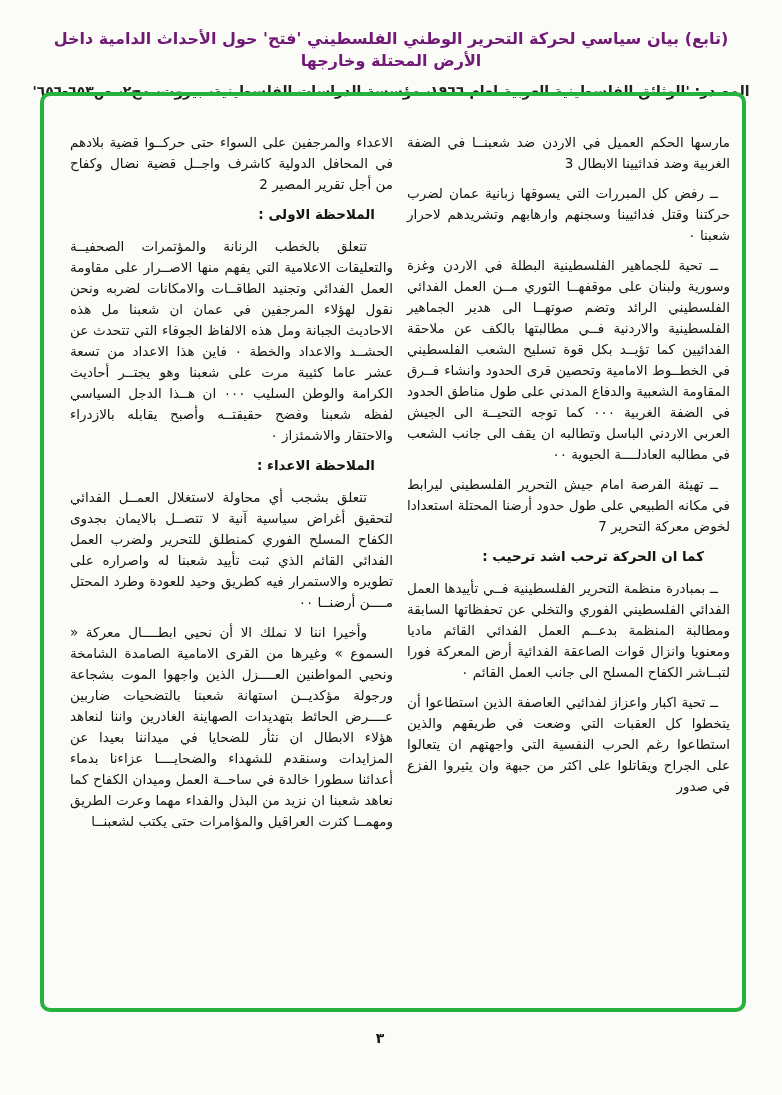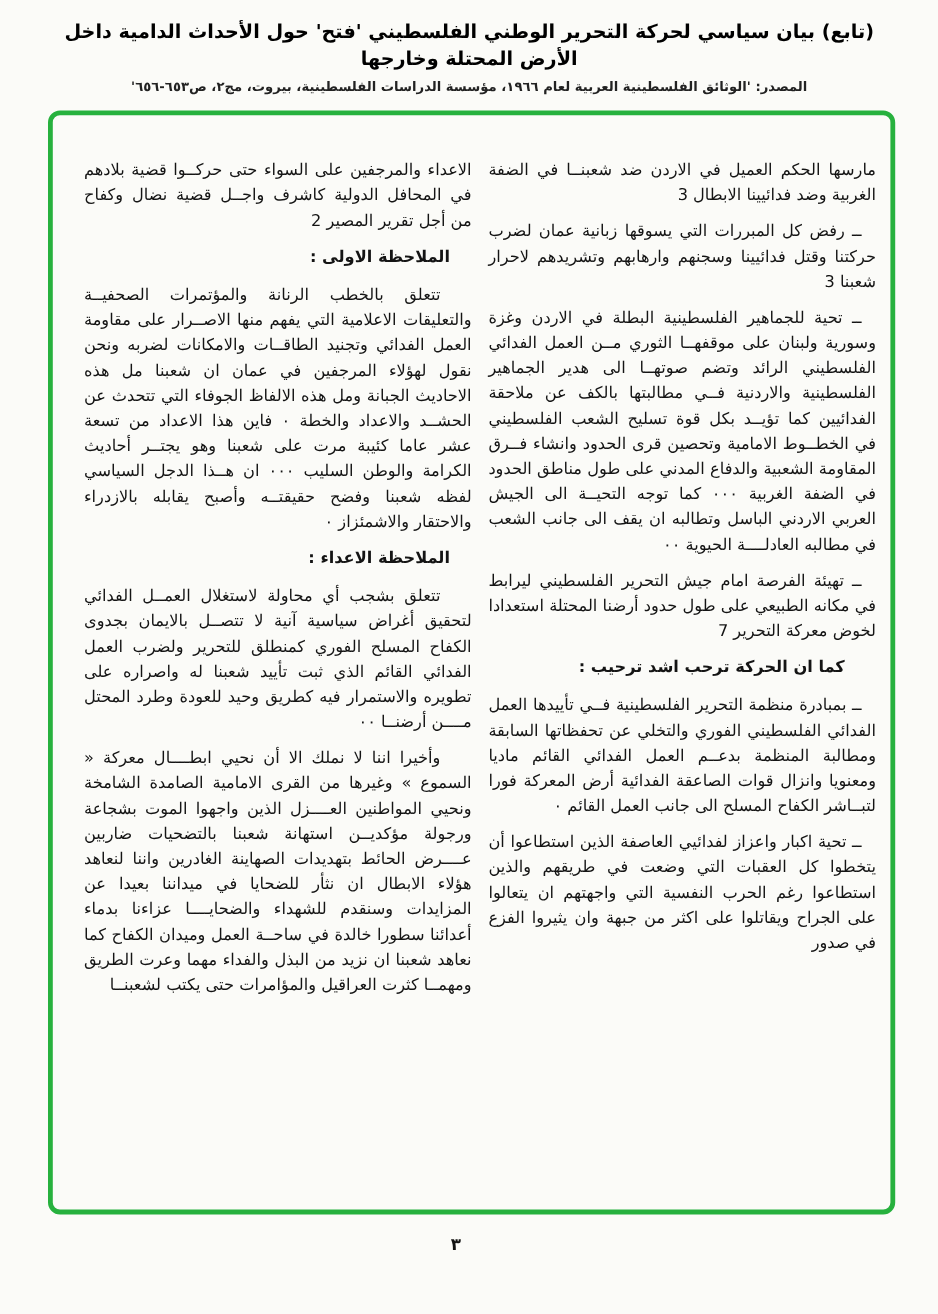--- a/index.html
+++ b/index.html
@@ -10,26 +10,26 @@
     position:relative;
     color:#111;
     overflow:hidden;
   }
   .page{position:absolute;inset:0;direction:rtl;}
   .header{
     position:absolute;top:16px;right:0;left:0;
     text-align:center;direction:rtl;
   }
   .doc-title{
-    font-size:16px;font-weight:bold;color:#000000;
-    margin:0 36px;line-height:1.35;
+    font-size:16px;font-weight:bold;color:#701a75;
+    margin:12px 36px;line-height:1.35;
     letter-spacing:0px;
   }
   .doc-source{
-    font-size:11px;font-weight:bold;color:#222;
+    font-size:14px;font-weight:bold;color:#222;
     margin-top:7px;
   }
   .border-box{
     position:absolute;left:40px;top:92px;
     width:706px;height:920px;
     box-sizing:border-box;
     border:4px solid #27b13e;
     border-radius:10px;
     background:transparent;
   }
@@ -71,21 +71,21 @@
     <div class="doc-title">(تابع) بيان سياسي لحركة التحرير الوطني الفلسطيني 'فتح' حول الأحداث الدامية داخل الأرض المحتلة وخارجها</div>
     <div class="doc-source">المصدر: 'الوثائق الفلسطينية العربية لعام ١٩٦٦، مؤسسة الدراسات الفلسطينية، بيروت، مج٢، ص٦٥٣-٦٥٦'</div>
   </div>
 
   <div class="border-box"></div>
 
   <div class="columns">
 
     <div class="col">
       <p class="">مارسها الحكم العميل في الاردن ضد شعبنــا في الضفة الغربية وضد فدائيينا الابطال 3</p>
-      <p class="bullet">ــ رفض كل المبررات التي يسوقها زبانية عمان لضرب حركتنا وقتل فدائيينا وسجنهم وارهابهم وتشريدهم لاحرار شعبنا 3</p>
+      <p class="bullet">ــ رفض كل المبررات التي يسوقها زبانية عمان لضرب حركتنا وقتل فدائيينا وسجنهم وارهابهم وتشريدهم لاحرار شعبنا ٠</p>
       <p class="bullet">ــ تحية للجماهير الفلسطينية البطلة في الاردن وغزة وسورية ولبنان على موقفهــا الثوري مــن العمل الفدائي الفلسطيني الرائد وتضم صوتهــا الى هدير الجماهير الفلسطينية والاردنية فــي مطالبتها بالكف عن ملاحقة الفدائيين كما تؤيــد بكل قوة تسليح الشعب الفلسطيني في الخطــوط الامامية وتحصين قرى الحدود وانشاء فــرق المقاومة الشعبية والدفاع المدني على طول مناطق الحدود في الضفة الغربية ٠٠٠ كما توجه التحيــة الى الجيش العربي الاردني الباسل وتطالبه ان يقف الى جانب الشعب في مطالبه العادلــــة الحيوية ٠٠</p>
       <p class="bullet">ــ تهيئة الفرصة امام جيش التحرير الفلسطيني ليرابط في مكانه الطبيعي على طول حدود أرضنا المحتلة استعدادا لخوض معركة التحرير 7</p>
       <p class="heading">كما ان الحركة ترحب اشد ترحيب :</p>
       <p class="bullet">ــ بمبادرة منظمة التحرير الفلسطينية فــي تأييدها العمل الفدائي الفلسطيني الفوري والتخلي عن تحفظاتها السابقة ومطالبة المنظمة بدعــم العمل الفدائي القائم ماديا ومعنويا وانزال قوات الصاعقة الفدائية أرض المعركة فورا لتبــاشر الكفاح المسلح الى جانب العمل القائم ٠</p>
       <p class="bullet">ــ تحية اكبار واعزاز لفدائيي العاصفة الذين استطاعوا أن يتخطوا كل العقبات التي وضعت في طريقهم والذين استطاعوا رغم الحرب النفسية التي واجهتهم ان يتعالوا على الجراح ويقاتلوا على اكثر من جبهة وان يثيروا الفزع في صدور</p>
     </div>
 
     <div class="col">
       <p class="">الاعداء والمرجفين على السواء حتى حركــوا قضية بلادهم في المحافل الدولية كاشرف واجــل قضية نضال وكفاح من أجل تقرير المصير 2</p>
       <p class="subheading">الملاحظة الاولى :</p>

